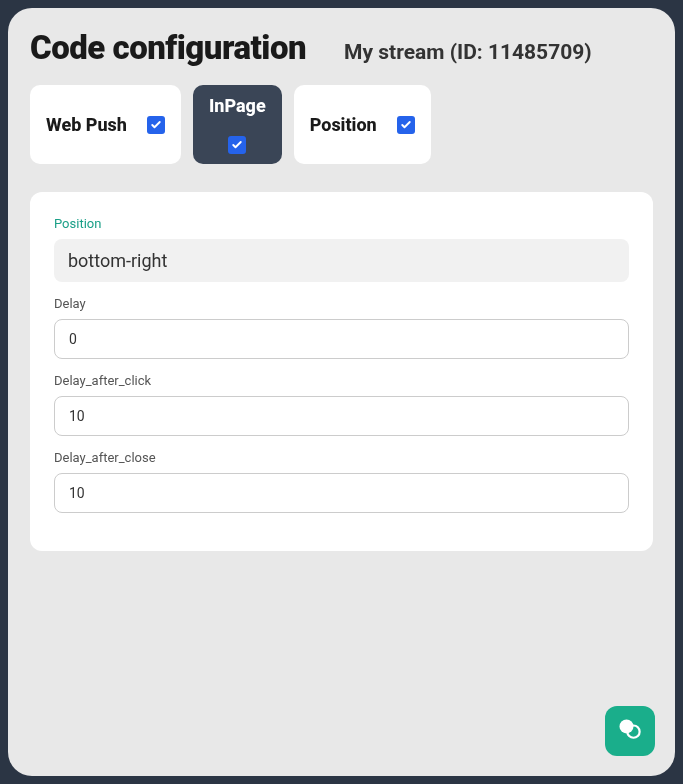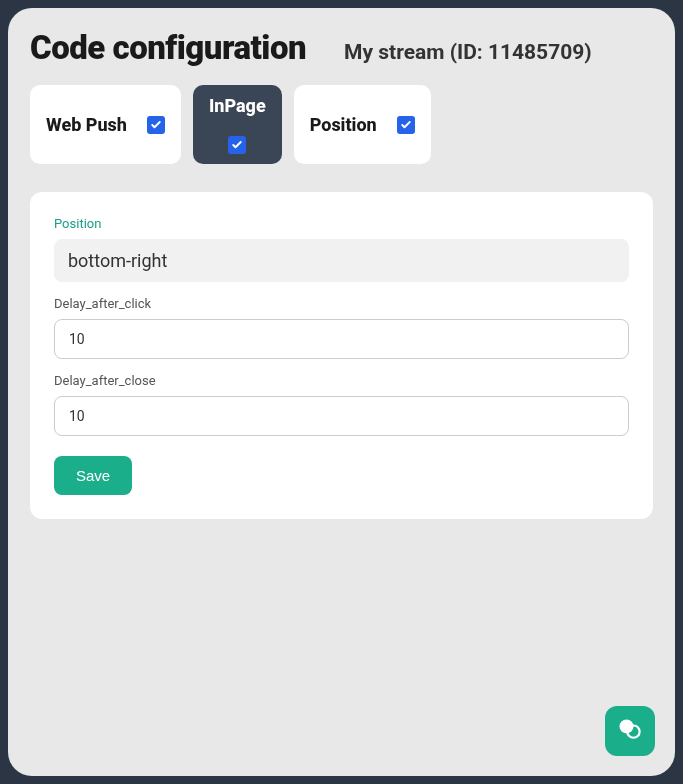--- a/index.html
+++ b/index.html
@@ -175,32 +175,35 @@
       </span>
     </div>
   </div>
 
   <div class="form-card">
     <div class="field">
       <label class="field-label teal">Position</label>
       <div class="field-display">bottom-right</div>
     </div>
 
+    <div class="field">
+      <label class="field-label">Delay</label>
+      <input class="field-input" type="text" value="0" style="">
+    </div>
 
     <div class="field">
       <label class="field-label">Delay_after_click</label>
       <input class="field-input" type="text" value="10" style="">
     </div>
 
     <div class="field">
       <label class="field-label">Delay_after_close</label>
       <input class="field-input" type="text" value="10" style="">
     </div>
 
-    <button class="save-button">Save</button>
   </div>
 
   <div class="chat-fab">
     <span>
       <svg viewBox="0 0 32 32" fill="none">
         <circle cx="12" cy="13" r="8" fill="#fff"></circle>
         <circle cx="20" cy="19" r="7" fill="none" stroke="#fff" stroke-width="2.5"></circle>
       </svg>
     </span>
   </div>

